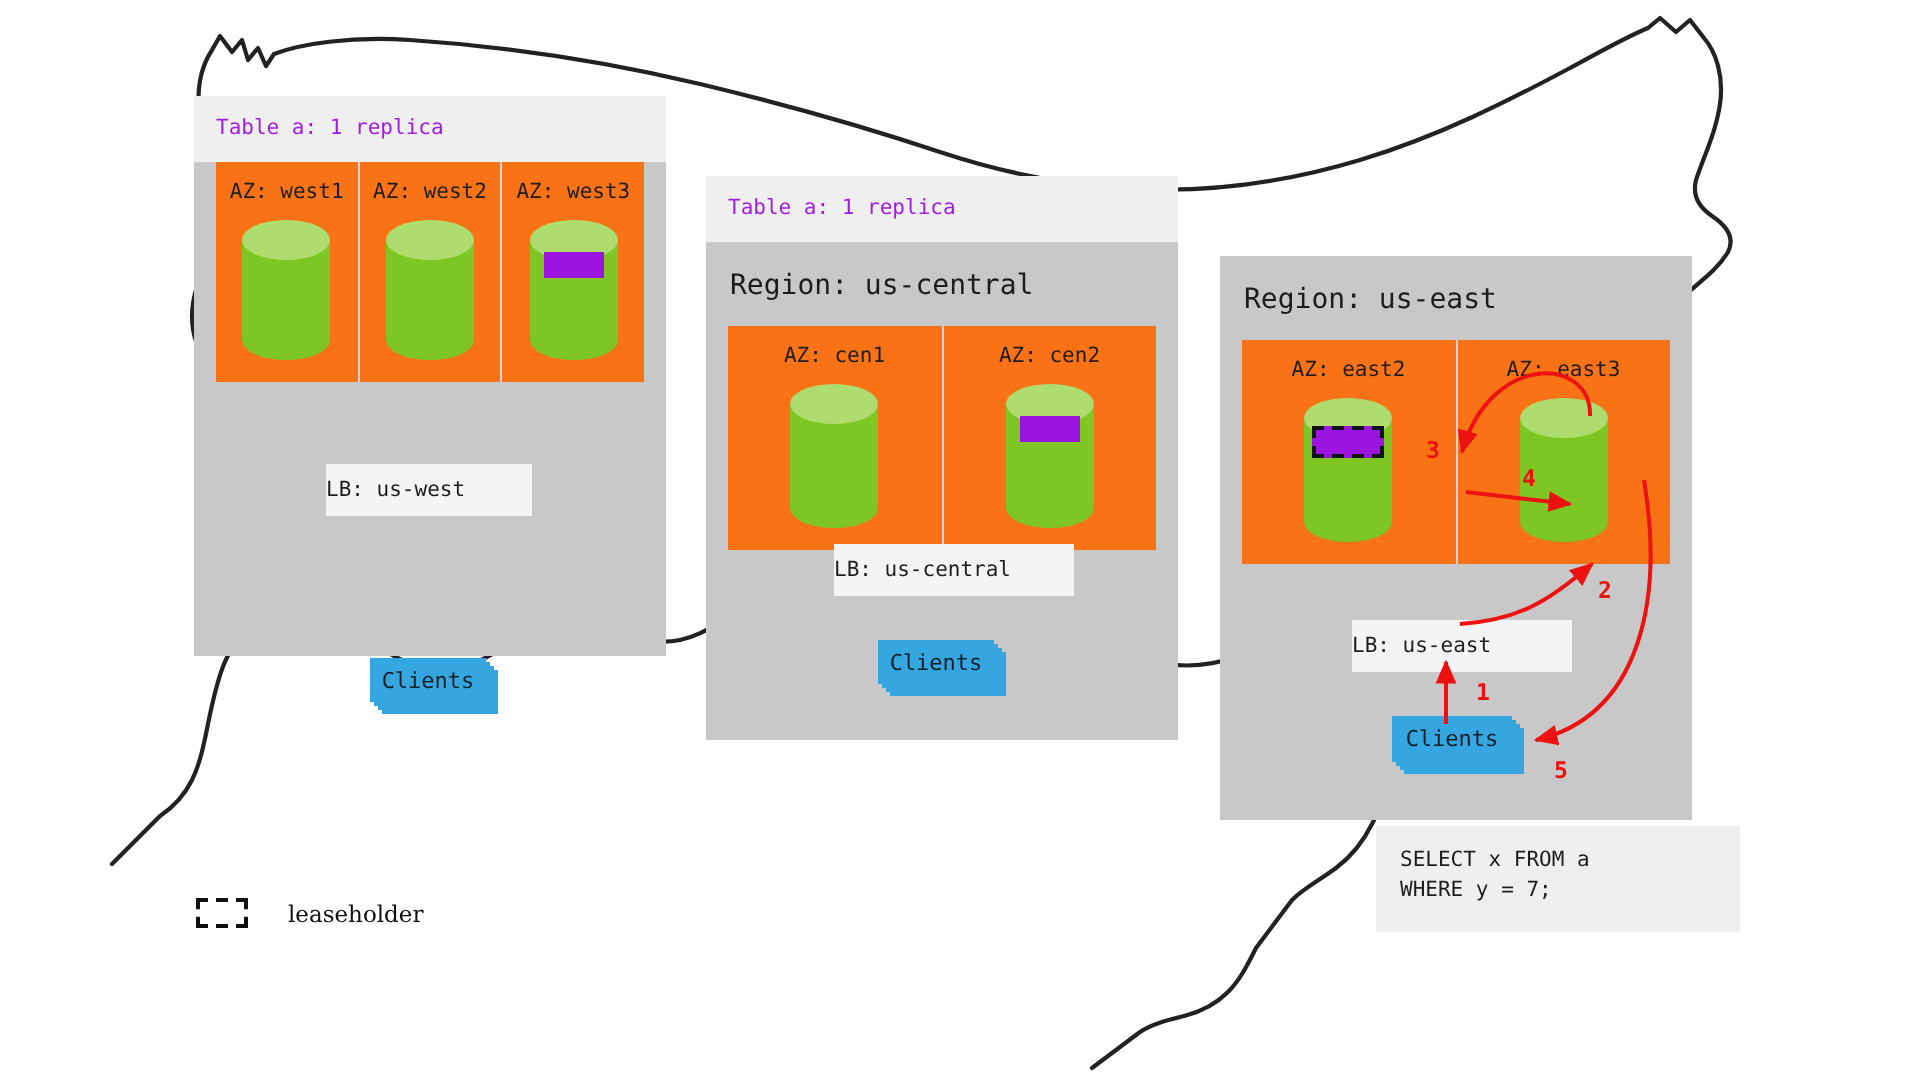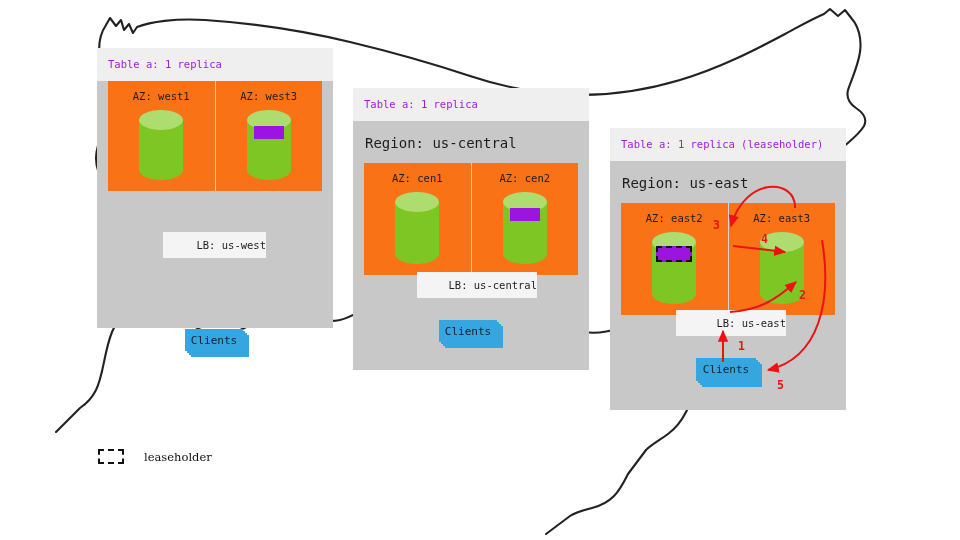--- a/index.html
+++ b/index.html
@@ -34,21 +34,21 @@
   }
   .db-wrap{position:relative;}
   .leaseblock{
     position:absolute;background:#9b14e0;
   }
   .leaseblock.active{border:2px dashed #111111;}
 
   .lb-box{
     position:absolute;background:#f4f4f4;color:#1d1d1d;
     font-size:10.5px;text-align:center;white-space:nowrap;
-    display:flex;align-items:center;justify-content:flex-end;
+    display:flex;align-items:center;justify-content:flex-start;
     font-family:"DejaVu Sans Mono","Liberation Mono",monospace;
   }
 
   .clients-stack{position:absolute;}
   .clients-stack .sh{position:absolute;background:#35a6e0;}
   .clients-box{
     position:absolute;left:0;top:0;background:#35a6e0;color:#12202c;
     font-size:11px;display:flex;align-items:center;justify-content:center;
     white-space:nowrap;font-family:"DejaVu Sans Mono","Liberation Mono",monospace;
   }
@@ -120,20 +120,29 @@
       <div class="az-cell">
         <div class="az-label">AZ: west1</div>
         <div class="db-wrap">
           <svg width="46" height="72" viewBox="0 0 46 72">
             <path d="M1,11 L1,61 A22,10 0 0 0 45,61 L45,11 Z" fill="#7dc623"></path>
             <ellipse cx="23" cy="11" rx="22" ry="10" fill="#aedc6e"></ellipse>
           </svg>
         </div>
       </div>
       <div class="az-cell">
+        <div class="az-label">AZ: west2</div>
+        <div class="db-wrap">
+          <svg width="46" height="72" viewBox="0 0 46 72">
+            <path d="M1,11 L1,61 A22,10 0 0 0 45,61 L45,11 Z" fill="#7dc623"></path>
+            <ellipse cx="23" cy="11" rx="22" ry="10" fill="#aedc6e"></ellipse>
+          </svg>
+        </div>
+      </div>
+      <div class="az-cell">
         <div class="az-label">AZ: west3</div>
         <div class="db-wrap">
           <svg width="46" height="72" viewBox="0 0 46 72">
             <path d="M1,11 L1,61 A22,10 0 0 0 45,61 L45,11 Z" fill="#7dc623"></path>
             <ellipse cx="23" cy="11" rx="22" ry="10" fill="#aedc6e"></ellipse>
           </svg>
           <div class="leaseblock" style="left:8px;top:17px;width:30px;height:13px;"></div>
         </div>
       </div>
     </div>
@@ -181,21 +190,20 @@
       <div class="sh" style="left:6px;top:6px;width:58px;height:22px;"></div>
       <div class="sh" style="left:4px;top:4px;width:58px;height:22px;"></div>
       <div class="sh" style="left:2px;top:2px;width:58px;height:22px;"></div>
       <div class="clients-box" style="width:58px;height:22px;">
         <span>Clients</span>
       </div>
     </div>
   </div>
 
   <div class="region-panel" style="left:610px;top:128px;width:236px;height:282px;">
-    <div class="panel-titlebar">Table a: 1 replica (leaseholder)</div>
     <div class="region-label">Region: us-east</div>
     <div class="az-strip" style="height:112px;">
       <div class="az-cell">
         <div class="az-label">AZ: east2</div>
         <div class="db-wrap">
           <svg width="46" height="74" viewBox="0 0 46 74">
             <path d="M1,11 L1,63 A22,10 0 0 0 45,63 L45,11 Z" fill="#7dc623"></path>
             <ellipse cx="23" cy="11" rx="22" ry="10" fill="#aedc6e"></ellipse>
           </svg>
           <div class="leaseblock active" style="left:5px;top:15px;width:32px;height:12px;"></div>
@@ -217,20 +225,22 @@
     <div class="clients-stack" style="left:86px;top:230px;width:70px;height:32px;">
       <div class="sh" style="left:6px;top:6px;width:60px;height:23px;"></div>
       <div class="sh" style="left:4px;top:4px;width:60px;height:23px;"></div>
       <div class="sh" style="left:2px;top:2px;width:60px;height:23px;"></div>
       <div class="clients-box" style="width:60px;height:23px;">
         <span>Clients</span>
       </div>
     </div>
   </div>
 
+  <div class="sql-box" style="left:688px;top:413px;width:158px;height:33px;"><span>SELECT x FROM a
+WHERE y = 7;</span></div>
 
   <svg id="arrows" viewBox="0 0 960 540" xmlns="http://www.w3.org/2000/svg">
     <defs>
       <marker id="ah" markerWidth="7" markerHeight="7" refX="5.4" refY="3" orient="auto" markerUnits="strokeWidth">
         <path d="M0,0.4 L6,3 L0,5.6 Z" fill="#ee1111"></path>
       </marker>
     </defs>
 
     <path d="M723,362 L723,331" fill="none" stroke="#ee1111" stroke-width="2" marker-end="url(#ah)"></path>
 

